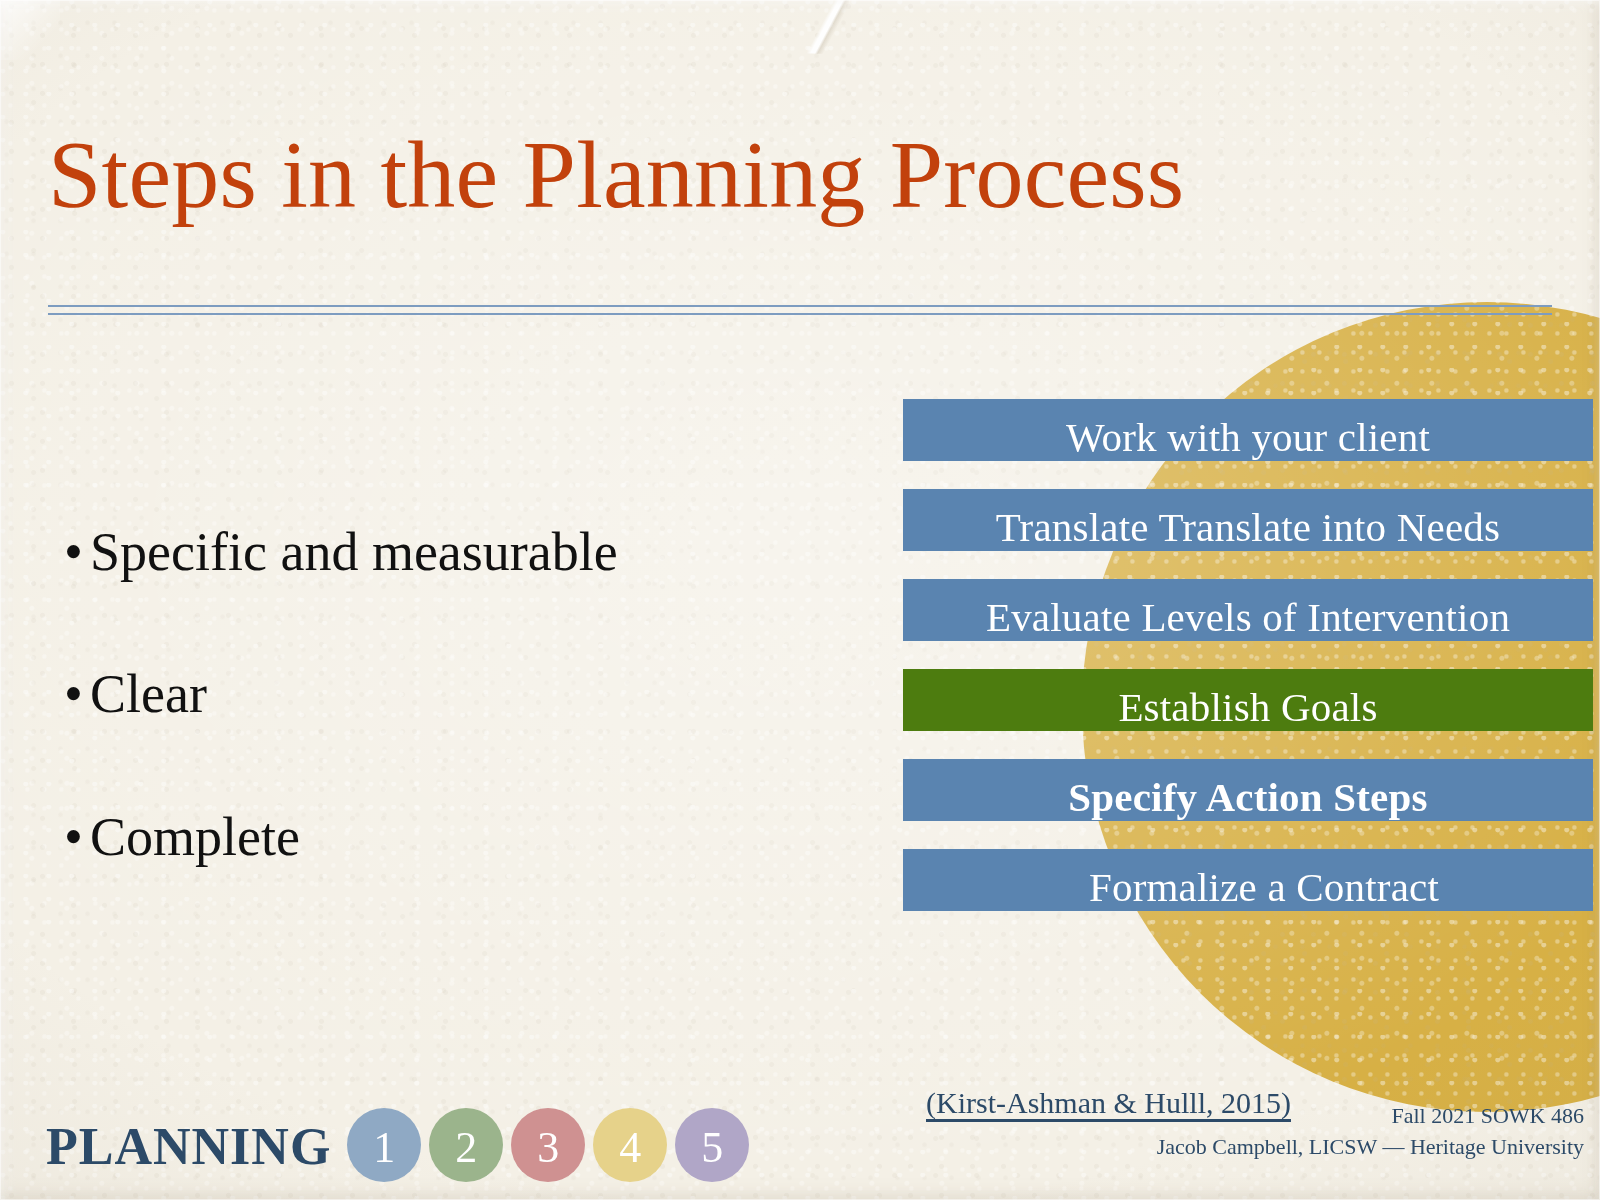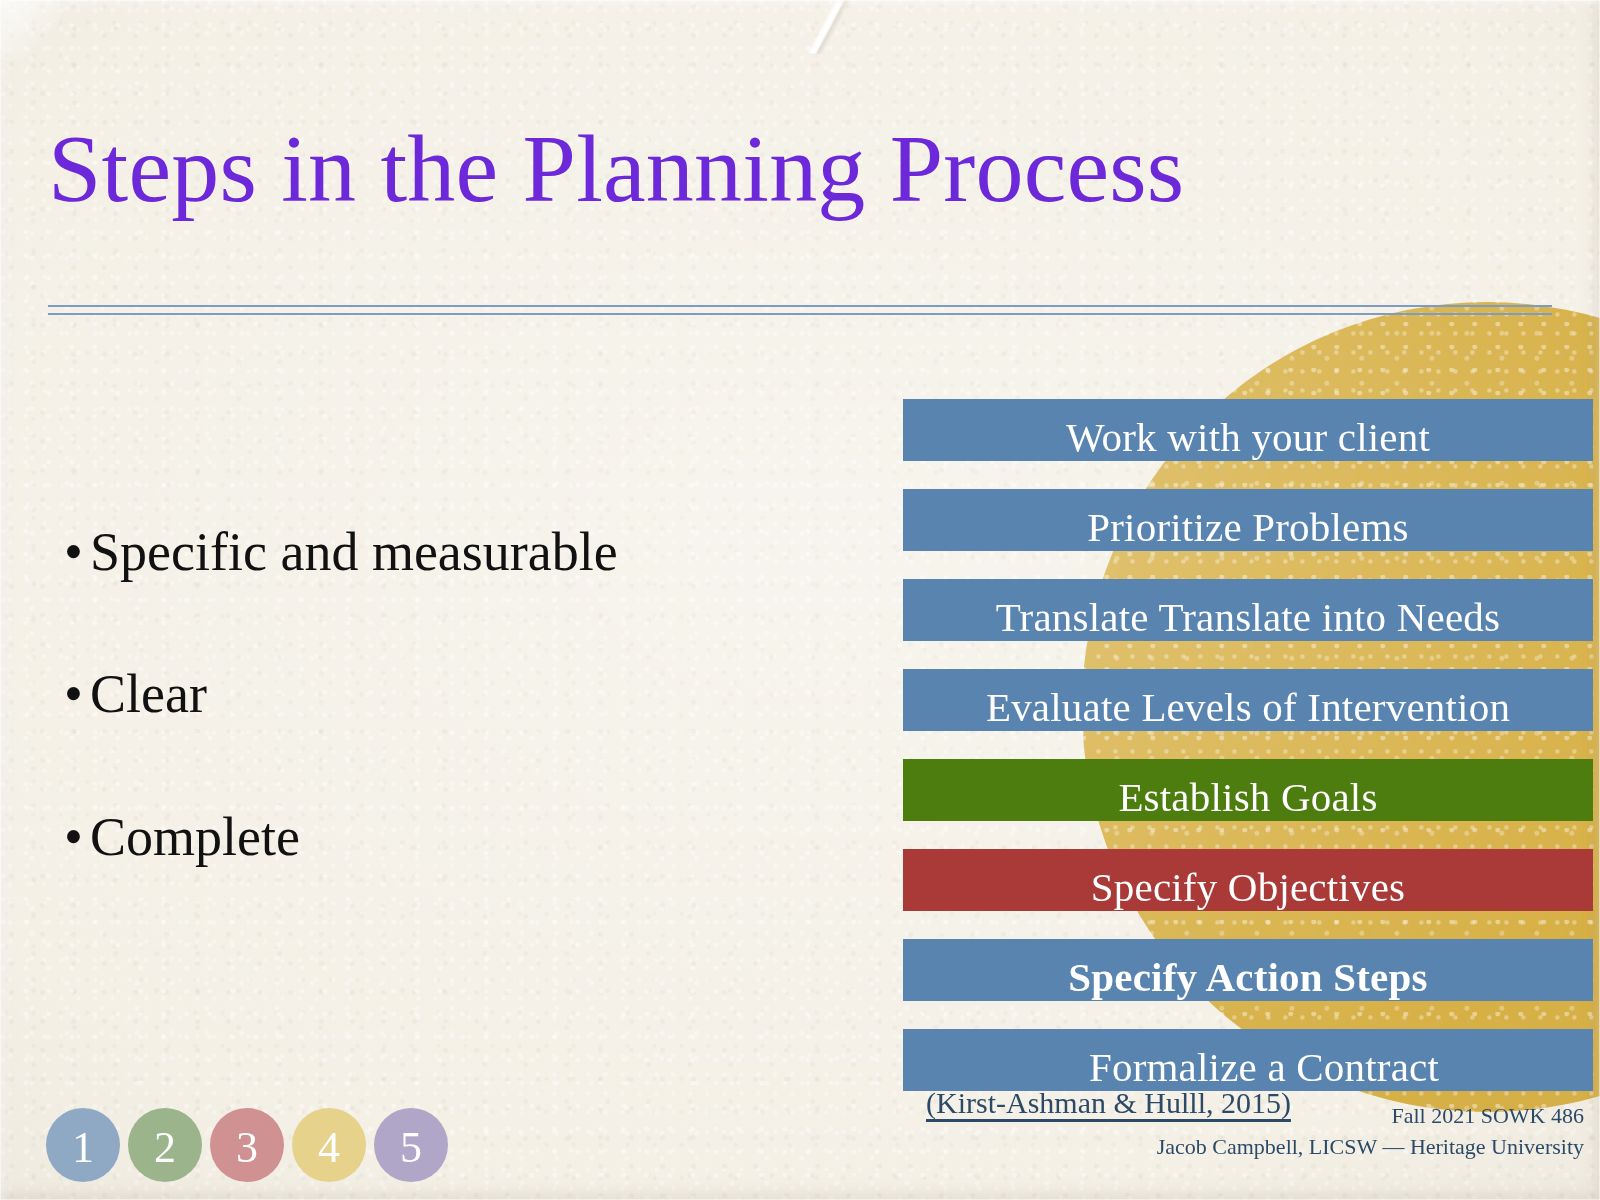--- a/index.html
+++ b/index.html
@@ -77,26 +77,26 @@
     width: 810px;
     height: 810px;
     border-radius: 50%;
     background: #d7b045;
   }
 
   
   .title {
     position: absolute;
     left: 48px;
-    top: 118px;
+    top: 124px;
     width: 1400px;
     font-size: 96px;
     line-height: 1.06;
     letter-spacing: .2px;
-    color: #6d28d9;
+    color: #c2410c;
     white-space: nowrap;
   }
 
   
   .rule-wrap {
     position: absolute;
     left: 48px;
     top: 305px;
     width: 1504px;
     height: 12px;
@@ -254,50 +254,45 @@
       <span class="bullet-dot">•</span>
       <span class="bullet-label">Complete</span>
     </div>
   </div>
 
   <div class="steps">
     <div class="step-bar" style="background: rgb(90, 132, 176); margin-top: 39px;">
       <span class="step-label">Work with your client</span>
     </div>
     <div class="step-bar" style="background: rgb(90, 132, 176);">
-      <span class="step-label">Prioritize Problems</span>
-    </div>
-    <div class="step-bar" style="background: rgb(90, 132, 176);">
       <span class="step-label">Translate Translate into Needs</span>
     </div>
     <div class="step-bar" style="background: rgb(90, 132, 176);">
       <span class="step-label">Evaluate Levels of Intervention</span>
     </div>
     <div class="step-bar" style="background: #4d7c0f;">
       <span class="step-label">Establish Goals</span>
-    </div>
-    <div class="step-bar highlight" style="background: rgb(169, 58, 56);">
-      <span class="step-label">Specify Objectives</span>
     </div>
     <div class="step-bar" style="background: rgb(90, 132, 176); font-weight: bold;">
       <span class="step-label">Specify Action Steps</span>
     </div>
     <div class="step-bar" style="background: rgb(90, 132, 176); padding-left: 32px;">
       <span class="step-label">Formalize a Contract</span>
     </div>
   </div>
 
   <div class="citation">(Kirst-Ashman &amp; Hulll, 2015)</div>
 
   <div class="course-info">
     <span class="line">Fall 2021 SOWK 486</span>
     <span class="line">Jacob Campbell, LICSW — Heritage University</span>
   </div>
 
   <div class="planning-strip">
+    <div class="planning-word">PLANNING</div>
     <div class="step-circle" style="background: rgb(143, 169, 196);">
       <span>1</span>
     </div>
     <div class="step-circle" style="background: rgb(155, 180, 140);">
       <span>2</span>
     </div>
     <div class="step-circle" style="background: rgb(207, 145, 145);">
       <span>3</span>
     </div>
     <div class="step-circle" style="background: rgb(230, 210, 138);">

